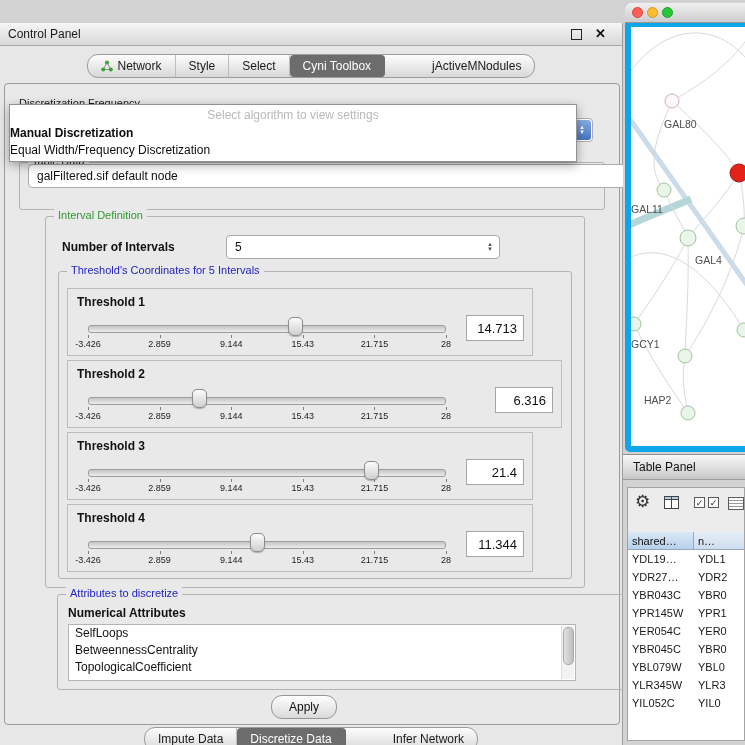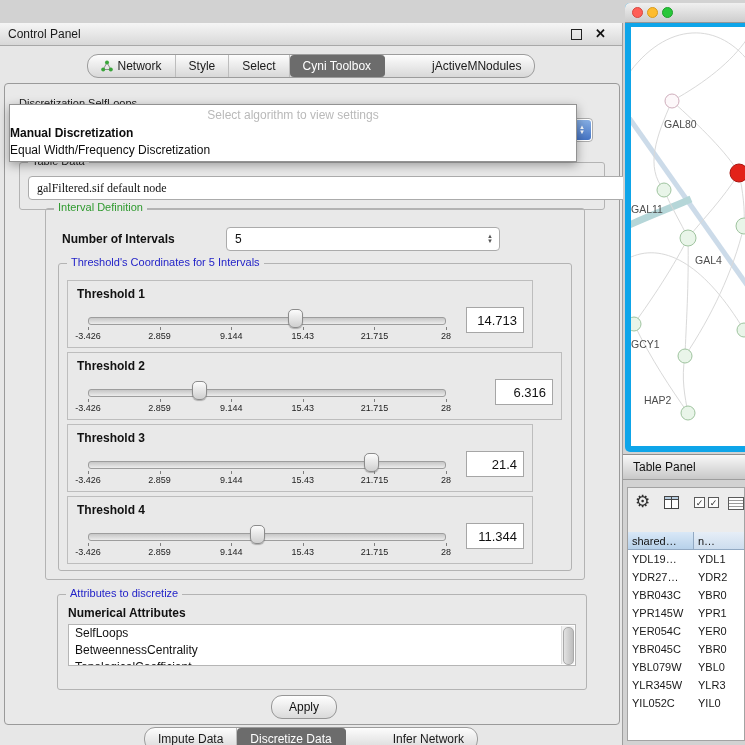--- a/index.html
+++ b/index.html
@@ -28,37 +28,37 @@
   .combo{position:absolute;background:#fff;border:1px solid #ababab;border-radius:4px;display:flex;align-items:center;font-size:12px;color:#111;padding:0 22px 0 8px;box-sizing:border-box;}
   .combo .arrows{position:absolute;right:6px;top:50%;transform:translateY(-50%);display:flex;flex-direction:column;align-items:center;font-size:6px;line-height:5px;color:#555;}
   .combo .cap{position:absolute;right:1px;top:1px;bottom:1px;width:18px;border-radius:0 3px 3px 0;background:linear-gradient(#86aee4,#4574c4);display:flex;flex-direction:column;align-items:center;justify-content:center;font-size:6px;line-height:5px;color:#fff;}
   #disc-label{position:absolute;left:14px;top:13px;font-size:11px;color:#1a1a1a;}
   #algo-combo{left:22px;top:34px;width:566px;height:24px;}
   #algo-popup{position:absolute;left:4px;top:20px;width:566px;height:56px;background:#fff;border:1px solid #929292;box-shadow:0 3px 10px rgba(0,0,0,.35);z-index:5;}
   .pp-placeholder{height:20px;line-height:20px;text-align:center;color:#b9b9b9;font-size:12px;}
   .pp-opt{height:17px;line-height:17px;font-size:12px;color:#0d0d0d;}
   .pp-opt.bold{font-weight:bold;}
   #tabledata-group{left:14px;top:78px;width:584px;height:46px;}
-  #tabledata-combo{left:8px;top:13px;width:664px;height:24px;font-family:Liberation Serif, serif;}
-  #interval-group{left:40px;top:124px;width:538px;height:370px;}
+  #tabledata-combo{left:8px;top:1px;width:664px;height:24px;}
+  #interval-group{left:40px;top:132px;width:538px;height:370px;}
   #intervals-label{position:absolute;left:16px;top:23px;font-size:12px;font-weight:bold;color:#111;}
   #intervals-combo{left:180px;top:18px;width:274px;height:24px;}
   #tgroup{left:12px;top:54px;width:512px;height:306px;}
   .tpanel{position:absolute;left:8px;width:464px;height:66px;border:1px solid #bdbdbd;background:#e9e9e9;}
   .t-label{position:absolute;left:9px;top:6px;font-size:12px;font-weight:bold;color:#111;}
   .slider{position:absolute;left:20px;top:26px;width:358px;height:38px;}
   .track{position:absolute;left:0;right:0;top:10px;height:6px;background:linear-gradient(#c6c6c6,#ececec);border:1px solid #9d9d9d;border-radius:3px;}
   .thumb{position:absolute;top:2px;width:13px;height:17px;background:linear-gradient(#fcfcfc,#cfcfcf);border:1px solid #8c8c8c;border-radius:5px 5px 6px 6px;box-shadow:0 1px 1px rgba(0,0,0,.25);}
   .ticks{position:absolute;left:0;right:0;top:20px;height:16px;}
   .tick-mark{position:absolute;top:0;width:1px;height:3px;background:#7e7e7e;}
   .tick-label{position:absolute;top:4px;transform:translateX(-50%);font-size:9px;color:#222;white-space:nowrap;}
   .valbox{position:absolute;right:8px;top:26px;width:58px;height:26px;background:#fff;border:1px solid #a6a6a6;font-size:13px;color:#111;display:flex;align-items:center;justify-content:flex-end;padding-right:6px;box-sizing:border-box;}
-  #attr-group{left:52px;top:510px;width:528px;height:94px;}
+  #attr-group{left:52px;top:510px;width:528px;height:94px;padding-left:47px;}
   #attr-title{position:absolute;left:10px;top:11px;font-size:12px;font-weight:bold;color:#111;}
-  #attr-list{position:absolute;left:10px;top:29px;width:508px;height:42px;background:#fff;border:1px solid #b5b5b5;overflow:hidden;box-sizing:border-box;}
+  #attr-list{position:absolute;left:10px;top:29px;width:508px;height:57px;background:#fff;border:1px solid #b5b5b5;overflow:hidden;box-sizing:border-box;}
   .attr-item{font-size:12px;color:#111;padding-left:6px;line-height:17px;height:17px;}
   #attr-scroll{position:absolute;right:1px;top:1px;bottom:1px;width:12px;background:#f2f2f2;border-left:1px solid #dedede;}
   #attr-thumb{position:absolute;left:1px;top:1px;width:9px;height:36px;border-radius:5px;background:linear-gradient(90deg,#e2e2e2,#bdbdbd);border:1px solid #a9a9a9;}
   #apply-btn{position:absolute;left:266px;top:611px;width:64px;height:22px;border-radius:11px;border:1px solid #969696;background:linear-gradient(#fefefe,#dadada);font-size:12px;color:#111;display:flex;align-items:center;justify-content:center;}
   #bottom-tabs{position:absolute;top:704px;left:0;width:622px;display:flex;justify-content:center;}
   
   #right{position:absolute;left:623px;top:0;width:122px;height:745px;background:#d2d2d2;}
   #netwin{position:absolute;left:2px;top:3px;width:144px;height:449px;background:#0ea5e9;border-radius:5px 0 0 5px;padding-left:16px;}
   #net-titlebar{position:absolute;left:0;top:0;right:0;height:19px;background:linear-gradient(#f0f0f0,#cdcdcd);border-bottom:1px solid #979797;border-radius:5px 0 0 0;}
   .light{position:absolute;top:4px;width:11px;height:11px;border-radius:50%;box-sizing:border-box;}
@@ -116,21 +116,21 @@
           <span>Cyni Toolbox</span>
         </div>
       <div class="tab">
           <span>jActiveMNodules</span>
         </div>
     </div>
   </div>
 
   <div id="mainpanel">
 
-    <span id="disc-label">Discretization SelfLoops</span>
+    <span id="disc-label">Discretization Frequency</span>
 
     <div class="combo" id="algo-combo">
       <span class="cap">
         <span>▲</span>
         <span>▼</span>
       </span>
     </div>
 
     <div id="algo-popup">
       <div class="pp-placeholder">Select algorithm to view settings</div>

